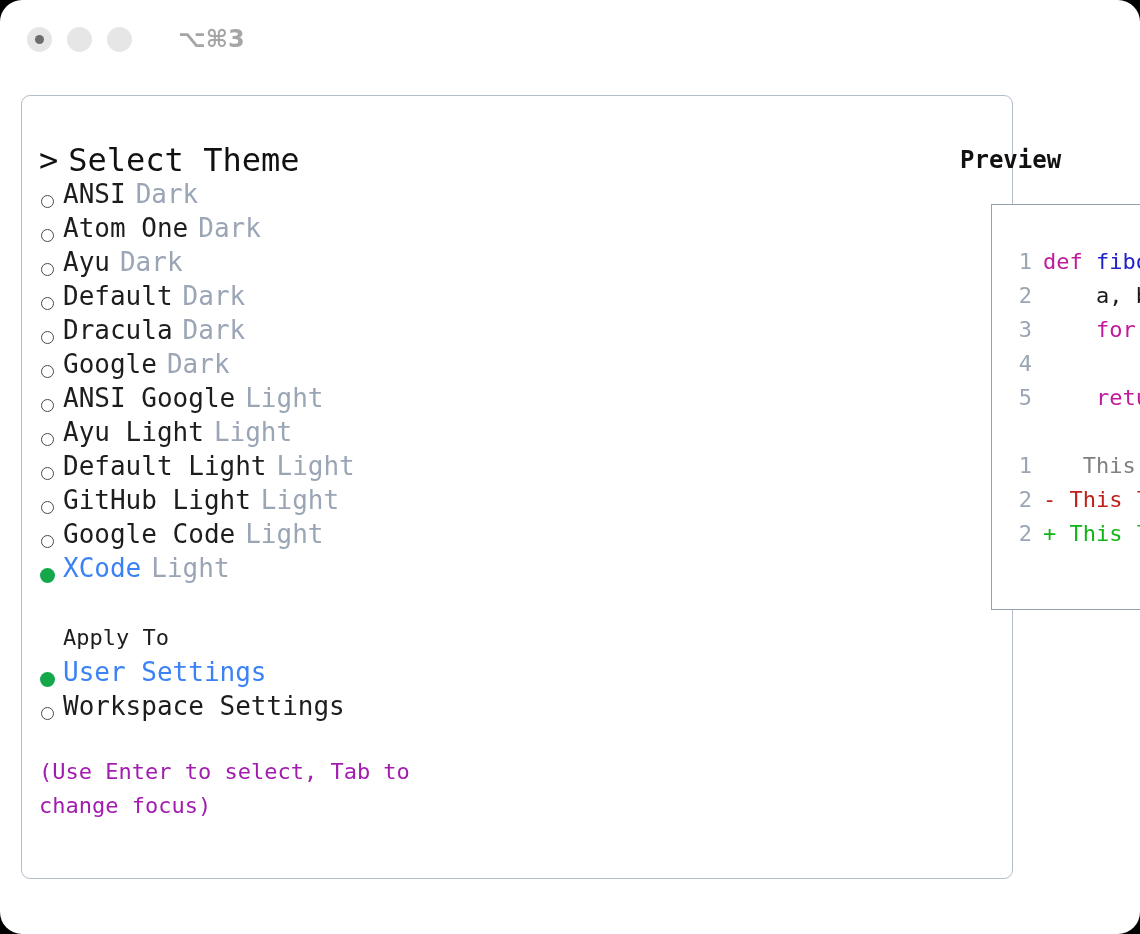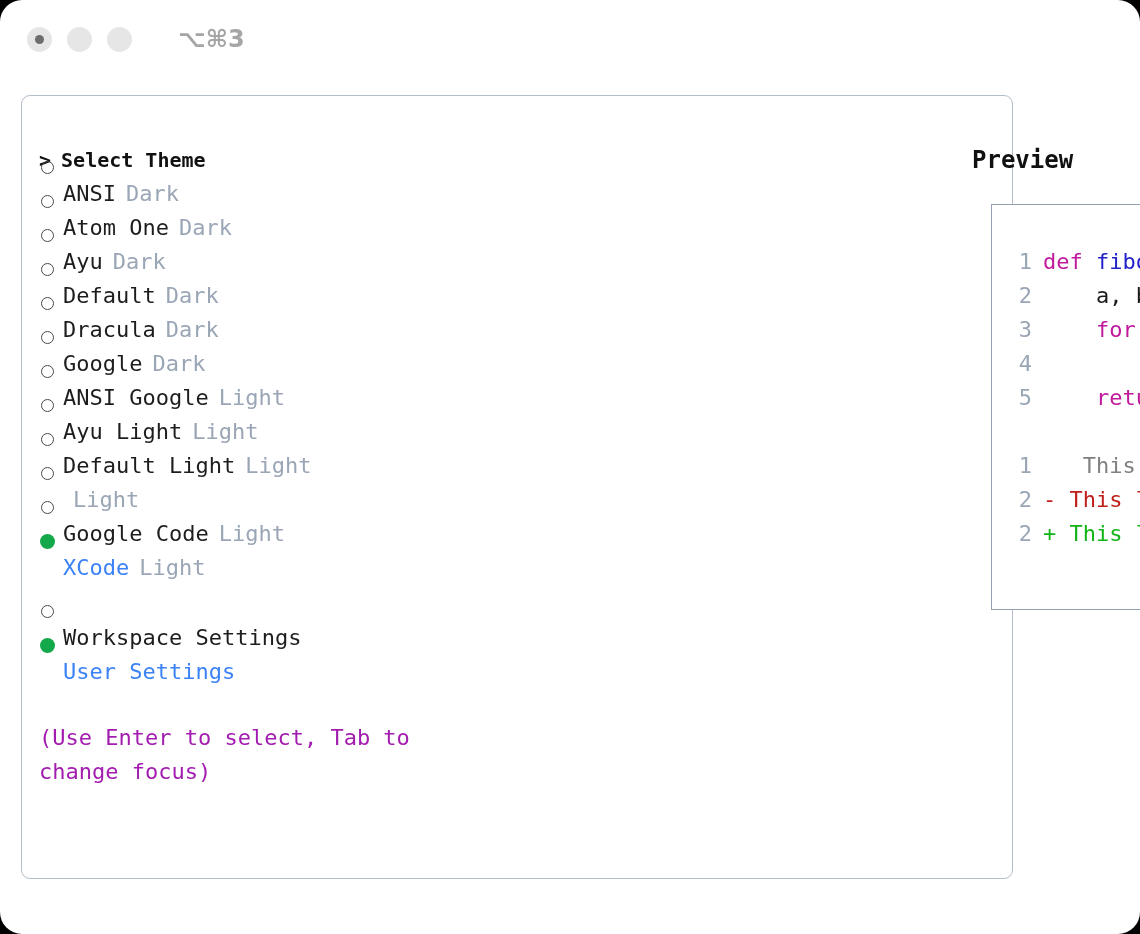--- a/index.html
+++ b/index.html
@@ -89,35 +89,35 @@
   }
 
   
   .left-col {
     width: 480px;
     padding: 47px 0 0 17px;
     box-sizing: border-box;
   }
 
   .section-head {
-    font-size: 20px;
-    font-weight: bold;
+    font-size: 32px;
+    font-weight: normal;
     color: #111111;
     line-height: 34px;
     white-space: pre;
   }
   .section-head .caret {
     color: #111111;
   }
 
   .opt-row {
     display: flex;
-    align-items: flex-start;
-    line-height: 34px;
-    font-size: 22px;
+    align-items: flex-end;
+    line-height: 34px;
+    font-size: 26px;
     white-space: pre;
   }
   .marker {
     width: 24px;
     flex: none;
     font-size: 20px;
     color: #3a3a3a;
     display: inline-block;
     position: relative;
   }
@@ -179,21 +179,21 @@
     box-sizing: border-box;
     position: relative;
   }
   .preview-title {
     font-size: 24px;
     font-weight: bold;
     color: #111111;
     line-height: 34px;
     margin-left: 458px;
     position: absolute;
-    left: 12px;
+    left: 0;
     top: 47px;
     white-space: pre;
   }
   .preview-box {
     position: absolute;
     left: 489px;
     top: 108px;
     width: 476px;
     height: 406px;
     border: 1.6px solid #93a0b2;
@@ -252,31 +252,32 @@
         <div id="theme-list">
             <div class="opt-row"><span class="marker off"></span><span class="opt-label">ANSI</span><span class="opt-tag">Dark</span></div>
             <div class="opt-row"><span class="marker off"></span><span class="opt-label">Atom One</span><span class="opt-tag">Dark</span></div>
             <div class="opt-row"><span class="marker off"></span><span class="opt-label">Ayu</span><span class="opt-tag">Dark</span></div>
             <div class="opt-row"><span class="marker off"></span><span class="opt-label">Default</span><span class="opt-tag">Dark</span></div>
             <div class="opt-row"><span class="marker off"></span><span class="opt-label">Dracula</span><span class="opt-tag">Dark</span></div>
             <div class="opt-row"><span class="marker off"></span><span class="opt-label">Google</span><span class="opt-tag">Dark</span></div>
             <div class="opt-row"><span class="marker off"></span><span class="opt-label">ANSI Google</span><span class="opt-tag">Light</span></div>
             <div class="opt-row"><span class="marker off"></span><span class="opt-label">Ayu Light</span><span class="opt-tag">Light</span></div>
             <div class="opt-row"><span class="marker off"></span><span class="opt-label">Default Light</span><span class="opt-tag">Light</span></div>
-            <div class="opt-row"><span class="marker off"></span><span class="opt-tag">Light</span></div>
+            <div class="opt-row"><span class="marker off"></span><span class="opt-label">GitHub Light</span><span class="opt-tag">Light</span></div>
             <div class="opt-row"><span class="marker off"></span><span class="opt-label">Google Code</span><span class="opt-tag">Light</span></div>
             <div class="opt-row selected"><span class="marker on"></span><span class="opt-label">XCode</span><span class="opt-tag">Light</span></div>
           </div>
 
         <div class="spacer-lg"></div>
 
+        <div class="subhead">Apply To</div>
 
         <div id="apply-list">
+            <div class="opt-row selected"><span class="marker on"></span><span class="opt-label">User Settings</span></div>
             <div class="opt-row"><span class="marker off"></span><span class="opt-label">Workspace Settings</span></div>
-            <div class="opt-row selected"><span class="marker on"></span><span class="opt-label">User Settings</span></div>
           </div>
 
         <div class="spacer-md"></div>
 
         <div class="hint">(Use Enter to select, Tab to change focus)</div>
       </div>
 
       <div class="right-col">
         <div class="preview-title">Preview</div>
 

